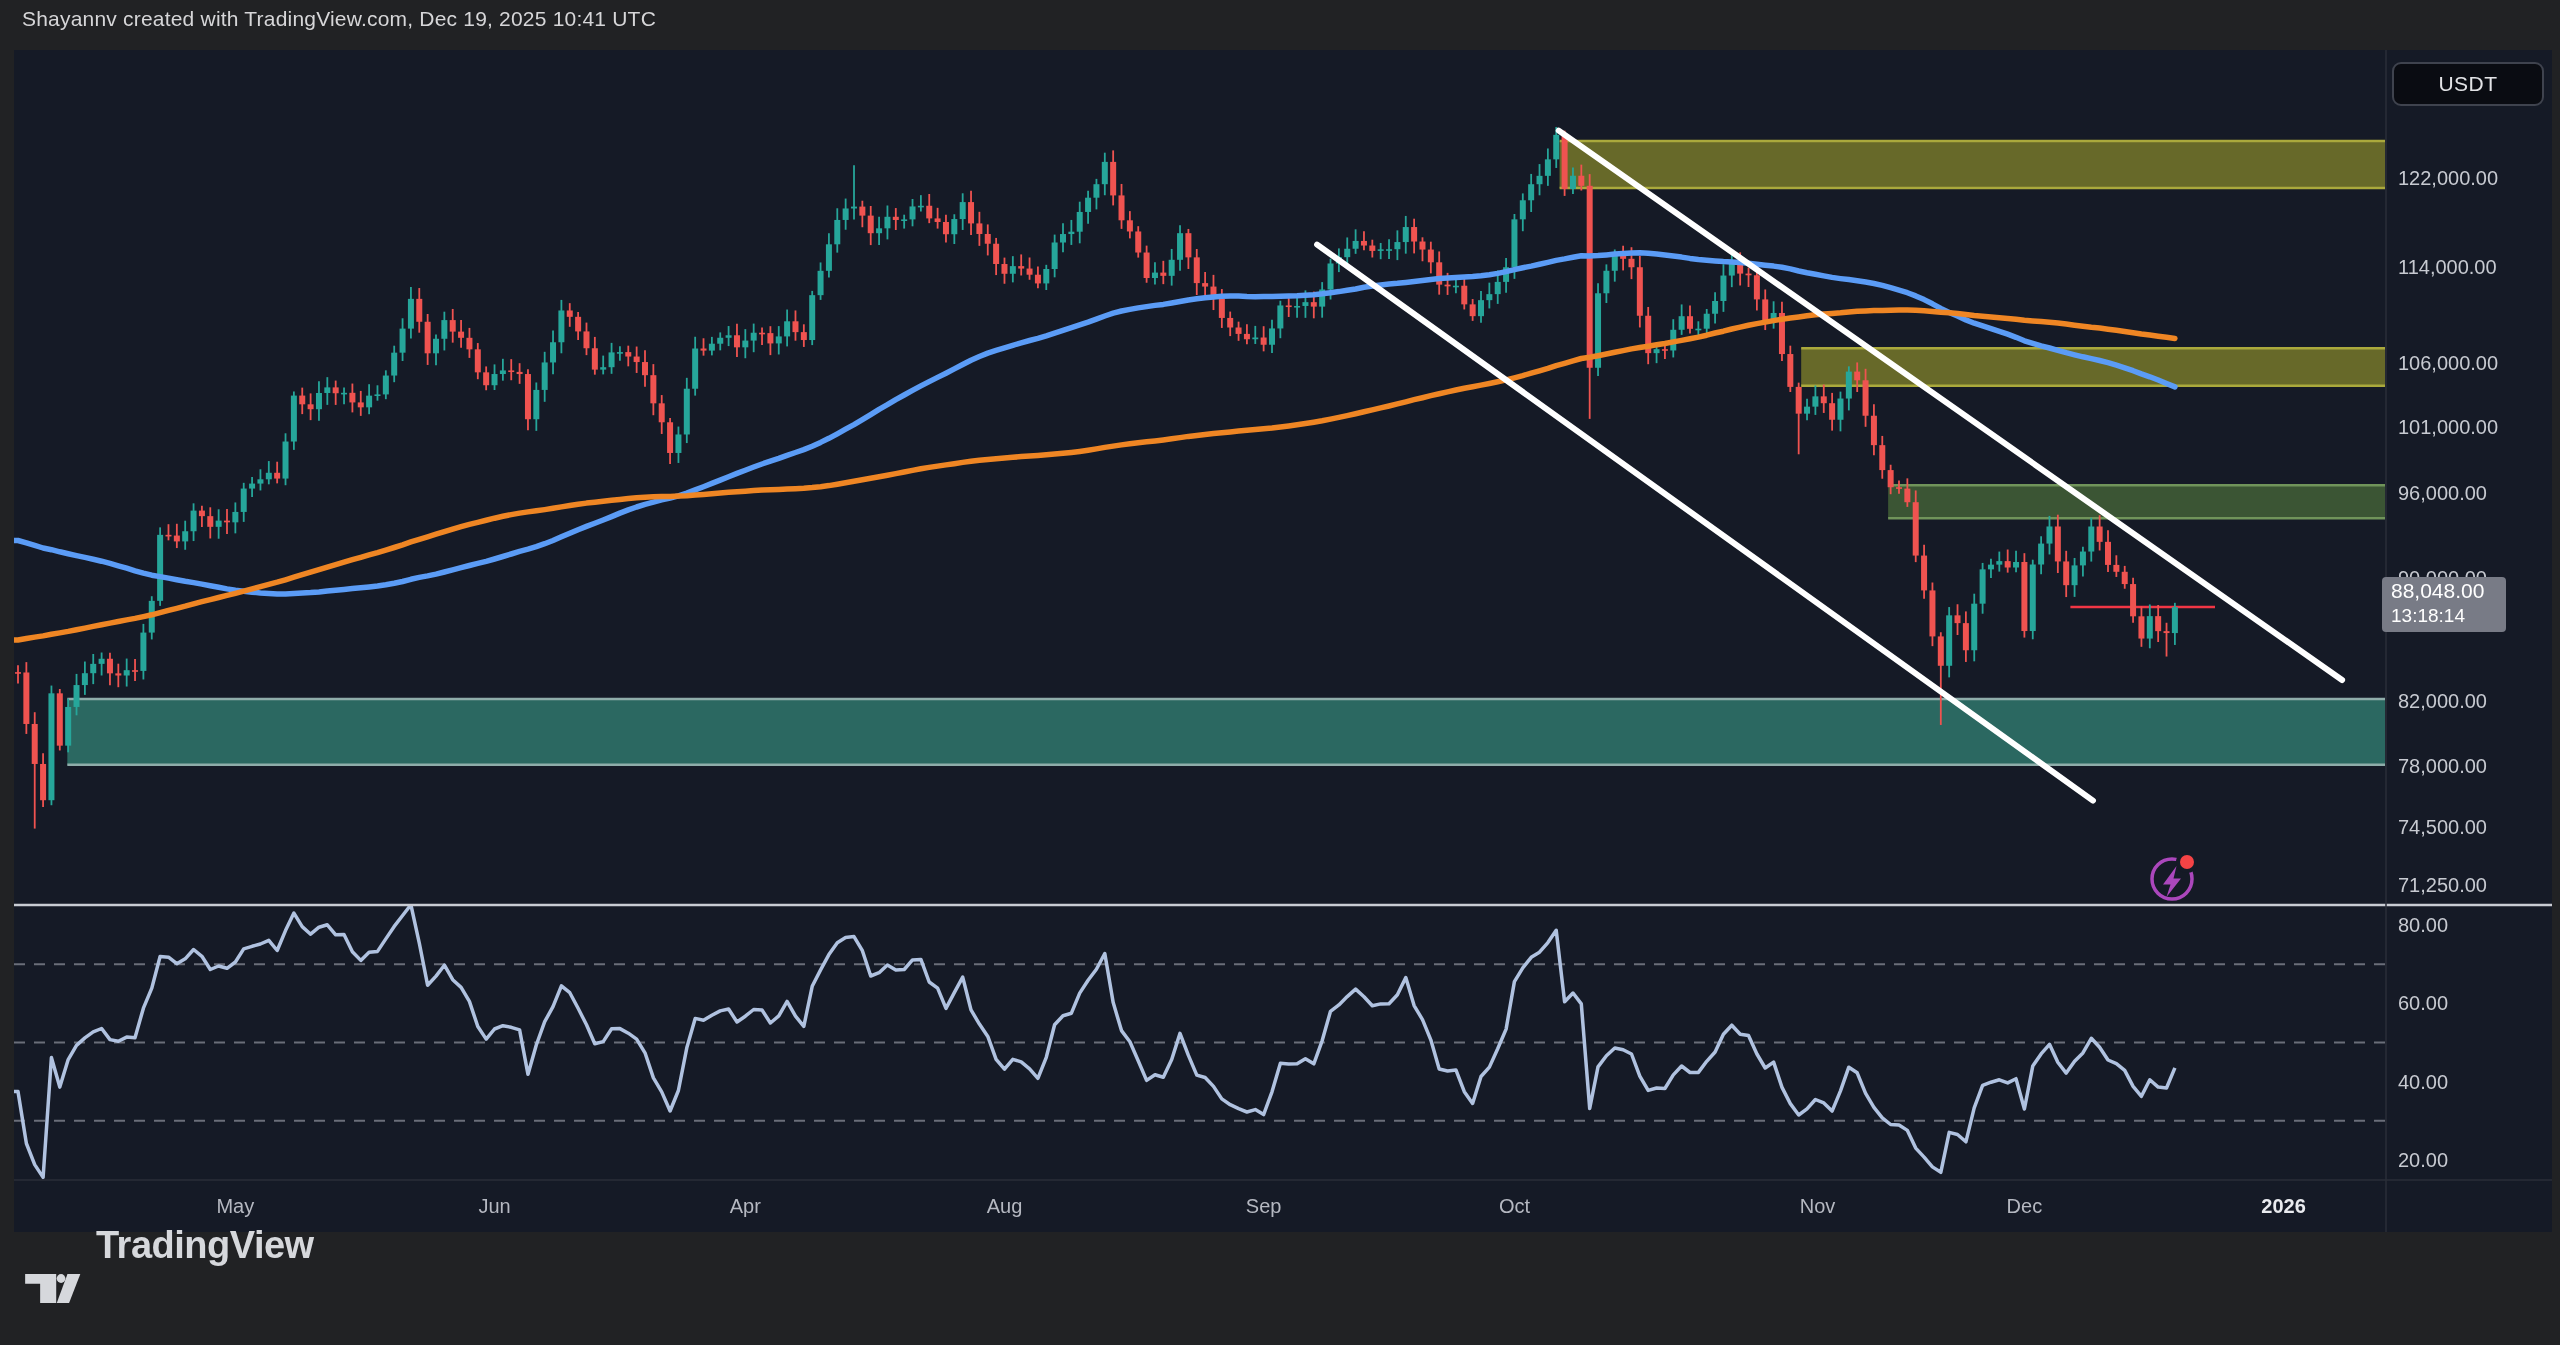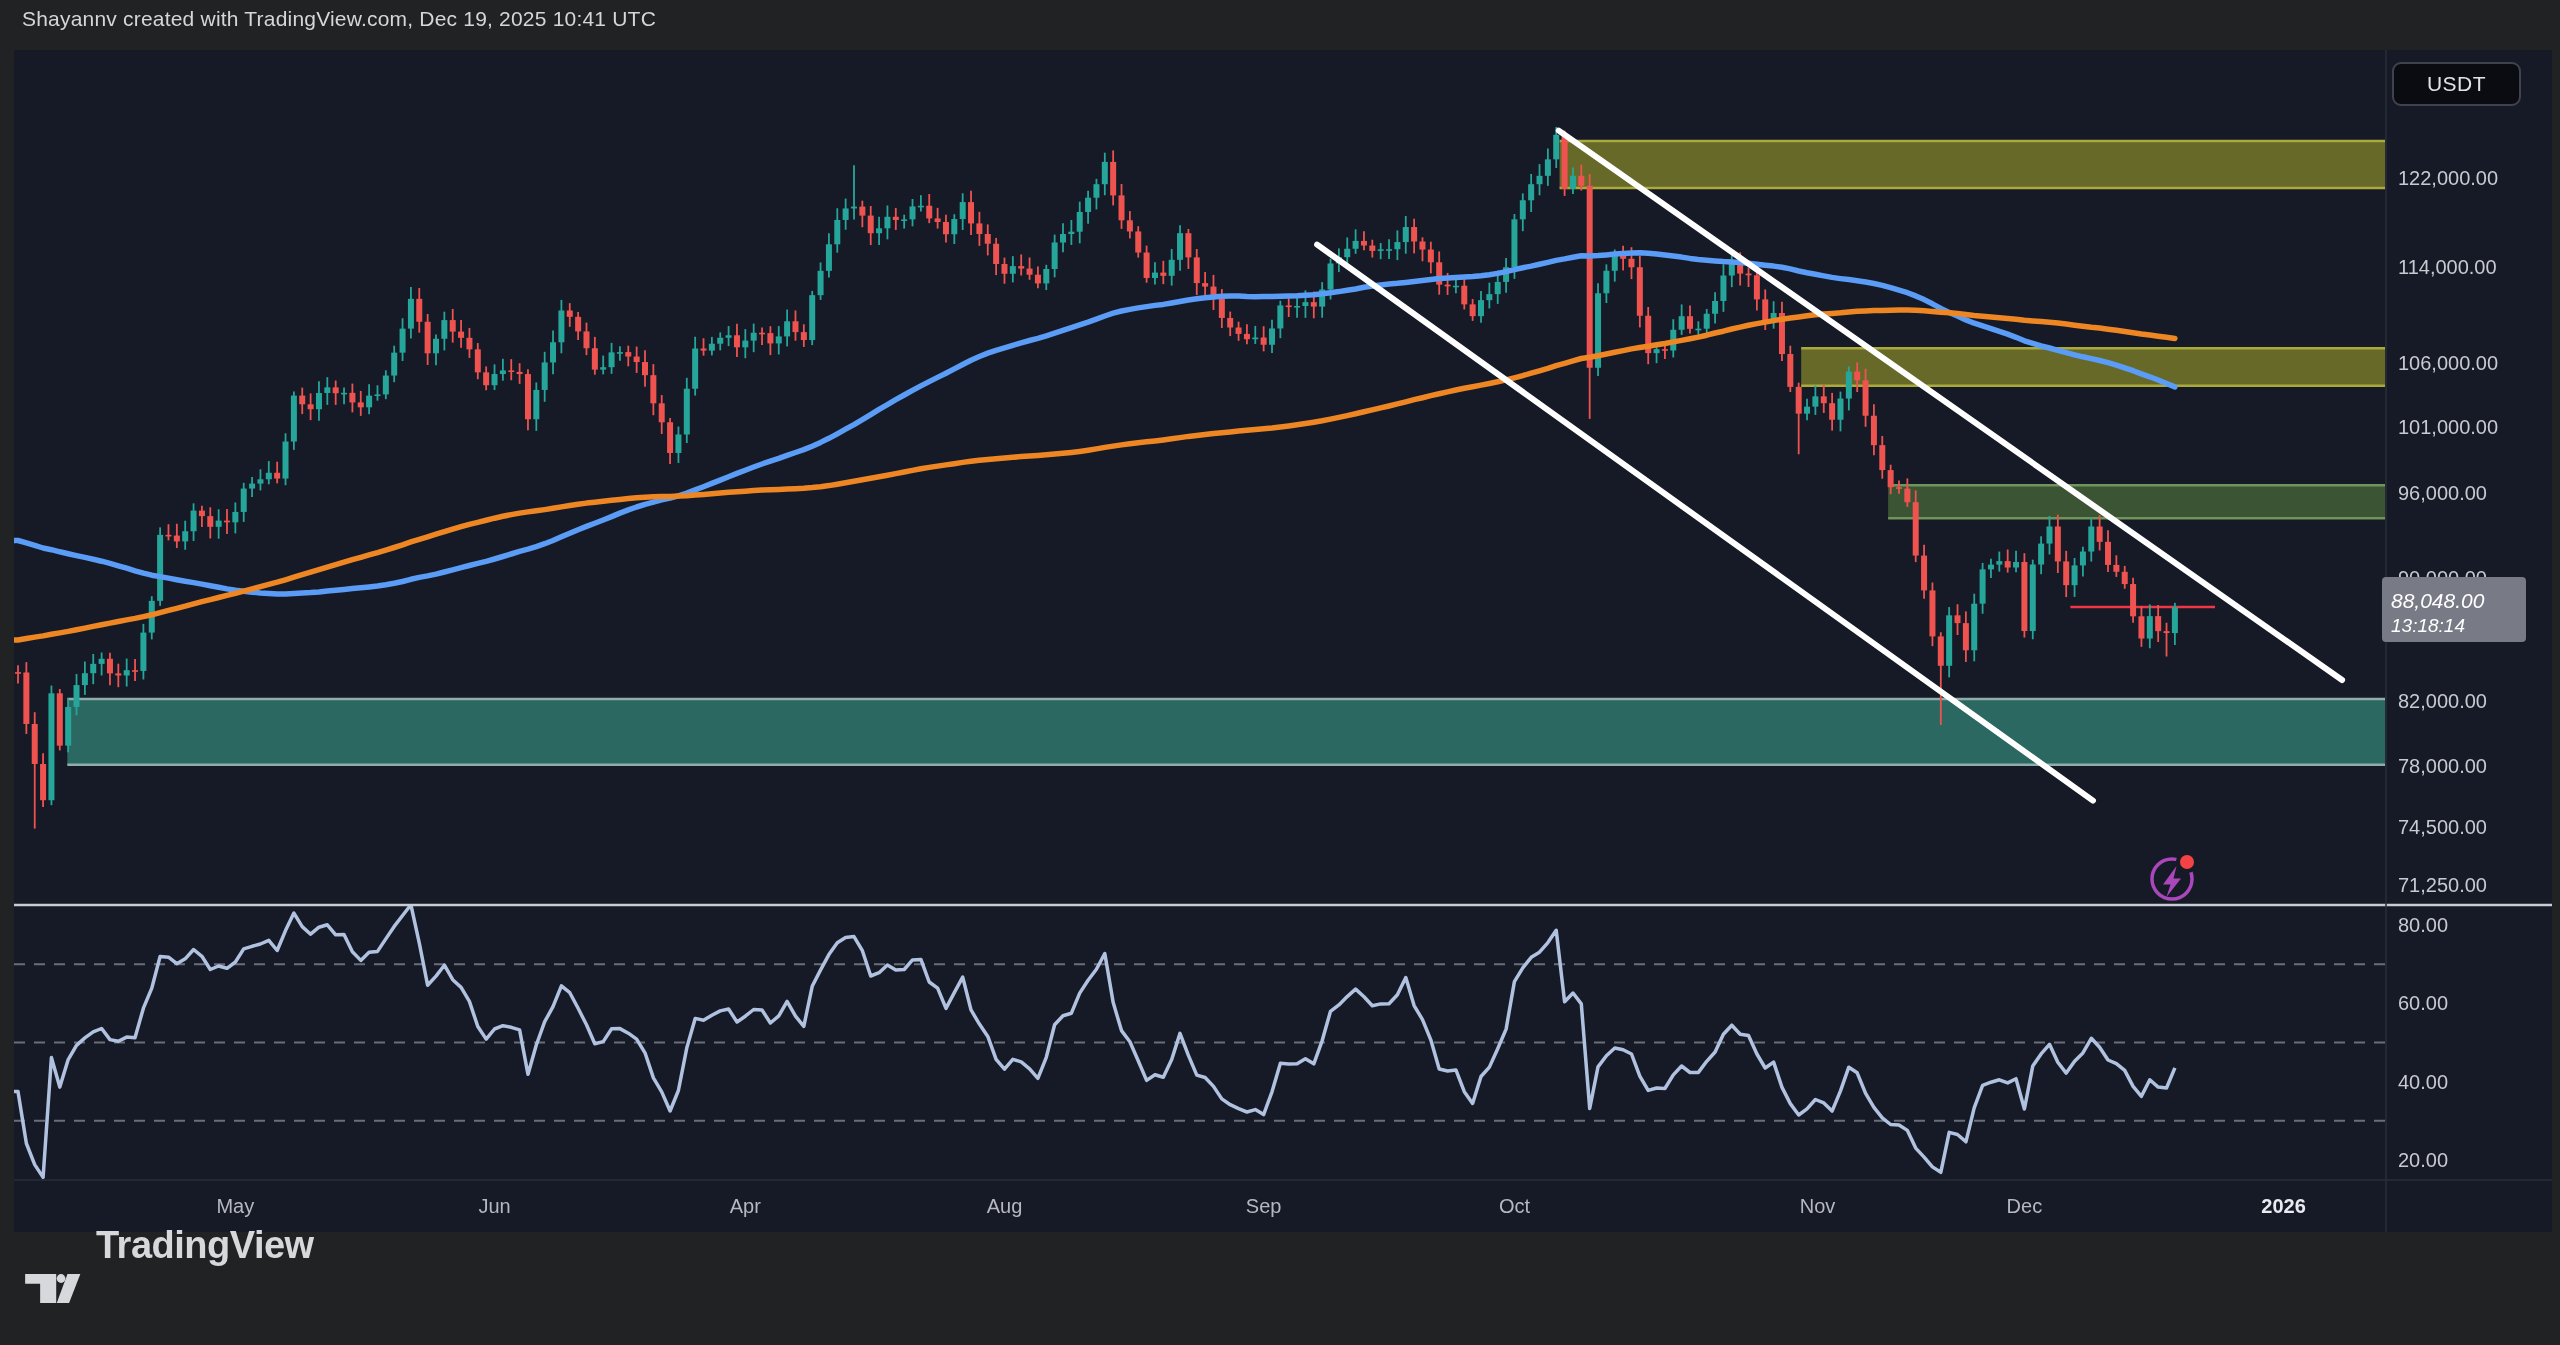--- a/index.html
+++ b/index.html
@@ -5,25 +5,25 @@
   html,body{margin:0;padding:0;background:#212224;}
   .stage{position:relative;width:2560px;height:1345px;background:var(--page-bg,#212224);
          font-family:"Liberation Sans", sans-serif;overflow:hidden;}
   .attribution{position:absolute;left:22px;top:7px;font-size:21px;color:#d6d6d8;letter-spacing:0.2px;}
   #gfx{position:absolute;left:0;top:0;}
   .ax-label{position:absolute;font-size:20px;color:var(--axis-text,#c7cad1);line-height:26px;white-space:nowrap;}
   .price-tick{left:2398px;}
   .rsi-tick{left:2398px;}
   .month-tick{top:1193px;transform:translateX(-50%);color:var(--time-text,#b5b8c1);}
   .year-tick{color:var(--year-text,#e9ebef);font-weight:bold;}
-  .usdt-btn{position:absolute;left:2392px;top:62px;width:129px;height:44px;box-sizing:border-box;
+  .usdt-btn{position:absolute;left:2392px;top:62px;width:152px;height:44px;box-sizing:border-box;
             background:#0a0c12;border:2px solid #3f434e;border-radius:9px;color:#e2e3e6;
             font-size:21px;display:flex;align-items:center;justify-content:center;letter-spacing:0.5px;}
-  .price-badge{position:absolute;left:2382px;width:144px;box-sizing:border-box;border-radius:4px;
-               background:var(--badge-bg,#787b86);padding:10px 0 4px 9px;font-style:italic;}
+  .price-badge{position:absolute;left:2382px;width:124px;box-sizing:border-box;border-radius:4px;
+               background:var(--badge-bg,#787b86);padding:0 0 4px 9px;}
   .pb-price{font-size:21px;color:#ffffff;line-height:27px;}
   .pb-count{font-size:19px;color:#ffffff;line-height:24px;}
   .footer-brand{position:absolute;left:96px;top:1224px;font-size:38px;font-weight:bold;
                 color:#d6d8dc;letter-spacing:-0.5px;}
   .logo-mark{position:absolute;left:25px;top:1274px;}
 </style>
 </head>
 <body>
 
 <div class="stage">

